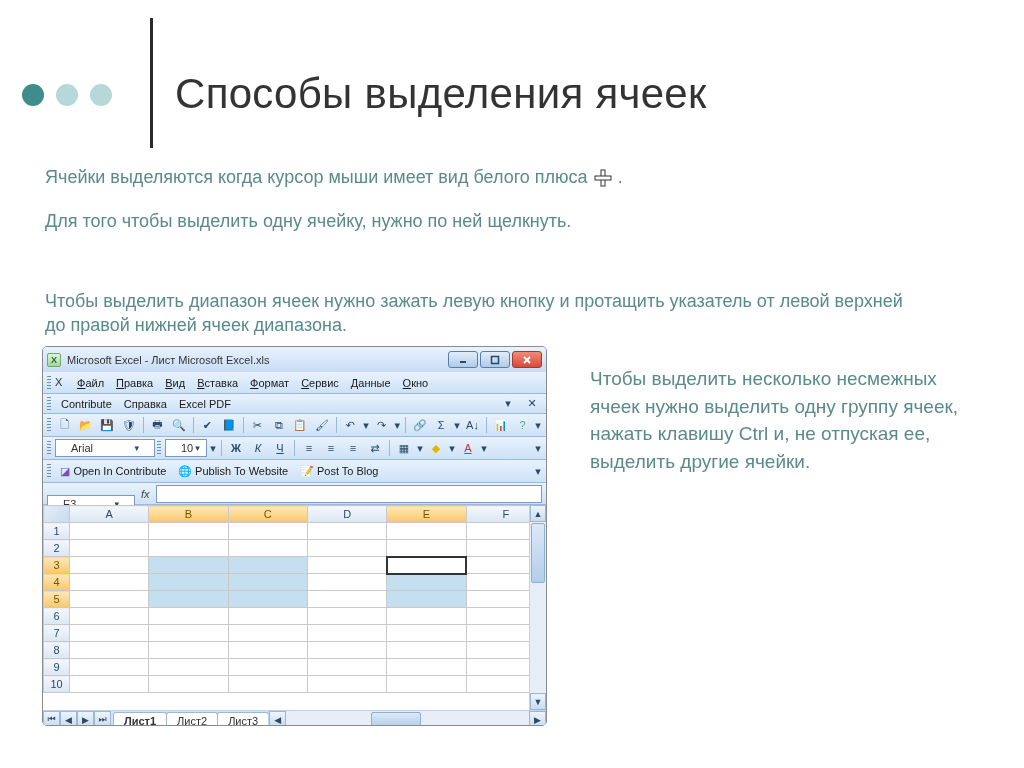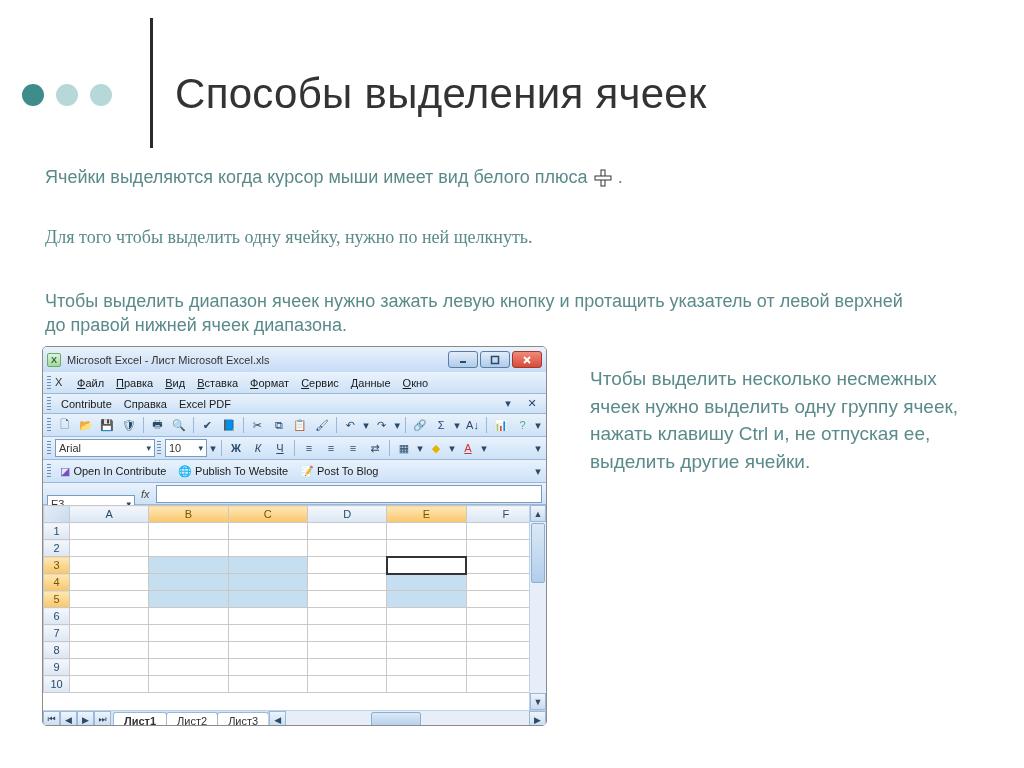--- a/index.html
+++ b/index.html
@@ -13,21 +13,21 @@
 
   
   .vr { position:absolute; left:150px; top:18px; width:3px; height:130px; background:#2a2a2a; }
 
   
   .stitle { position:absolute; left:175px; top:70px; font-size:42px; font-weight:400; letter-spacing:.3px; color:#333; }
 
   
   .para { position:absolute; font-size:18px; line-height:1.35; color:#5a8a8a; }
   .para.p1 { left:45px; top:165px; width:780px; }
-  .para.p2 { left:45px; top:225px; width:780px;font-family:Liberation Serif, serif; }
+  .para.p2 { left:45px; top:209px; width:780px; }
   .para.p3 { left:45px; top:275px; width:880px;margin-top:14px; }
   .rightcol { position:absolute; left:590px; top:365px; width:385px; font-size:19px; line-height:1.45; color:#5a8a8a; }
 
   
   .cross-icon { display:inline-block; vertical-align:middle; height:20px; }
 
   
   .excel-win { position:absolute; left:42px; top:346px; width:505px; height:380px; border:1px solid #8b8b8b; border-radius:5px; overflow:hidden; font-family:Tahoma,Arial,sans-serif; font-size:11px; background:#bcd1eb; box-shadow:0 0 0 1px #fff inset; }
   .titlebar { height:25px; background:linear-gradient(#eaf2fc,#c6dcf6); display:flex; align-items:center; padding:0 4px; gap:6px; }
   .titlebar .iconx { width:14px; height:14px; background:linear-gradient(#dff4de,#a1d99b); border:1px solid #6da96d; border-radius:2px; display:flex; align-items:center; justify-content:center; font-size:9px; color:#2c6b2c; font-weight:bold; }
@@ -41,21 +41,21 @@
   .menubar .mi { padding:2px 6px; text-decoration-color:transparent; color:#1a1a1a; cursor:pointer; }
   .menubar .mi .u { text-decoration:underline; }
   .menubar .grip { width:4px; height:14px; margin-right:2px; background:repeating-linear-gradient(#6d8db3 0 1px,transparent 1px 3px); }
 
   .toolbar { height:23px; background:linear-gradient(#e9f2fc,#cde2f7); display:flex; align-items:center; padding:0 4px; gap:2px; border-bottom:1px solid #9bb8d9; }
   .toolbar .grip { width:4px; height:14px; margin-right:2px; background:repeating-linear-gradient(#6d8db3 0 1px,transparent 1px 3px); }
   .tbtn { width:20px; height:20px; border:1px solid transparent; border-radius:3px; display:flex; align-items:center; justify-content:center; cursor:pointer; font-size:11px; color:#2a4a6a; }
   .tbtn.sq{width:auto; padding:0 4px; gap:3px;}
   .sep { width:1px; height:16px; background:#9bb8d9; margin:0 2px; }
   .drop { width:8px; display:flex; align-items:center; justify-content:center; color:#2a4a6a; }
-  .combo { height:18px; background:#fff; border:1px solid #7a9cc2; display:flex; align-items:center; padding:0 3px; gap:2px; font-size:11px; }
+  .combo { height:18px; background:#fff; border:1px solid #7a9cc2; display:flex; align-items:center; padding:0 15px; gap:2px; font-size:11px; }
   .combo .arrow { color:#2a4a6a; font-size:9px; margin-left:auto; }
   .combo.font { width:100px; }
   .combo.size { width:42px; }
 
   .namebox-row { height:22px; background:linear-gradient(#e9f2fc,#cde2f7); display:flex; align-items:center; padding:0 4px; gap:6px; border-bottom:1px solid #9bb8d9; }
   .namebox { width:88px;margin-top:20px; }
   .fx { font-style:italic; color:#444; }
   .formula-bar { flex:1; height:18px; background:#fff; border:1px solid #7a9cc2; }
 
   .grid-area { position:relative; height:205px; background:#fff; }

